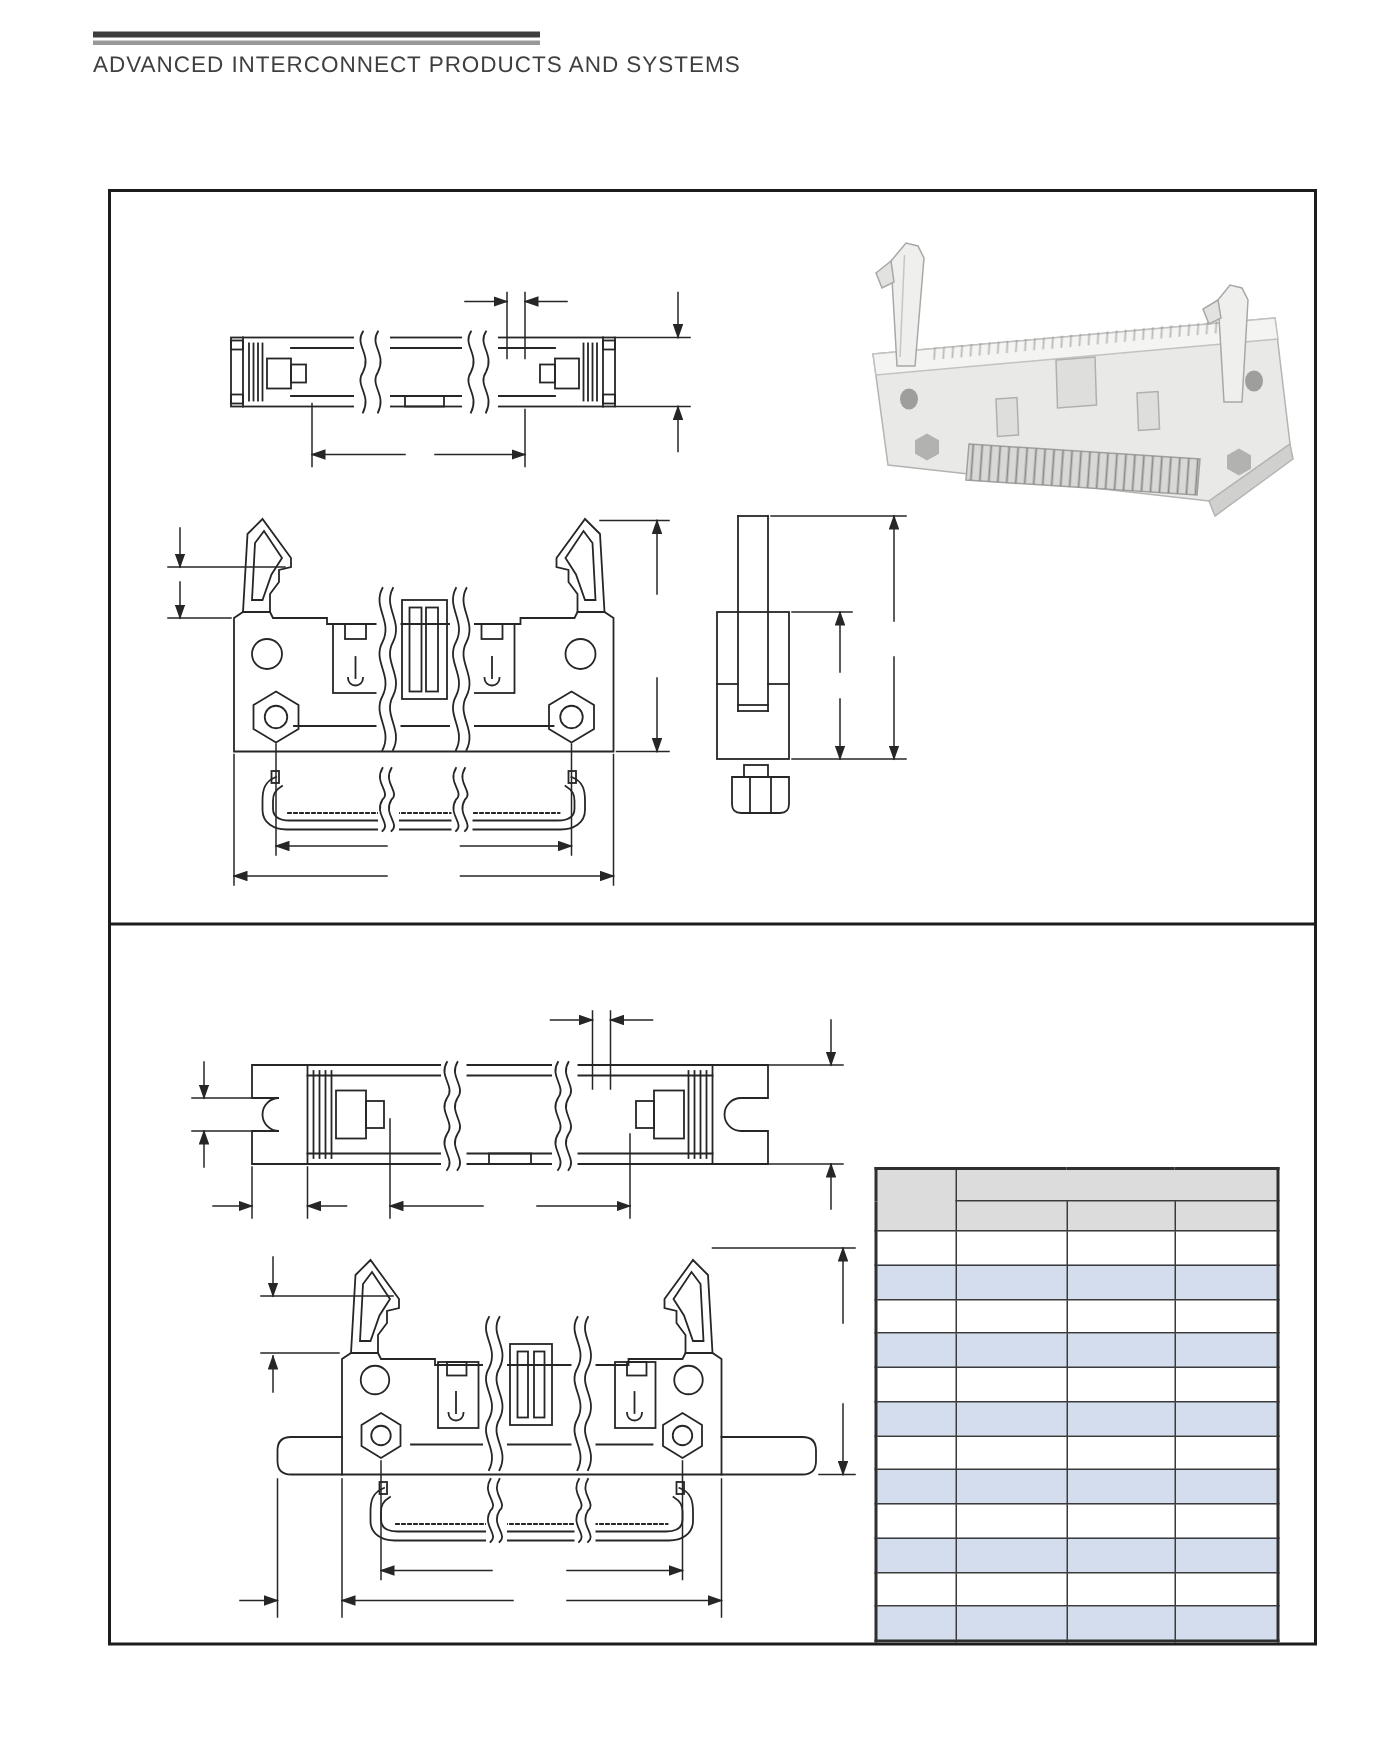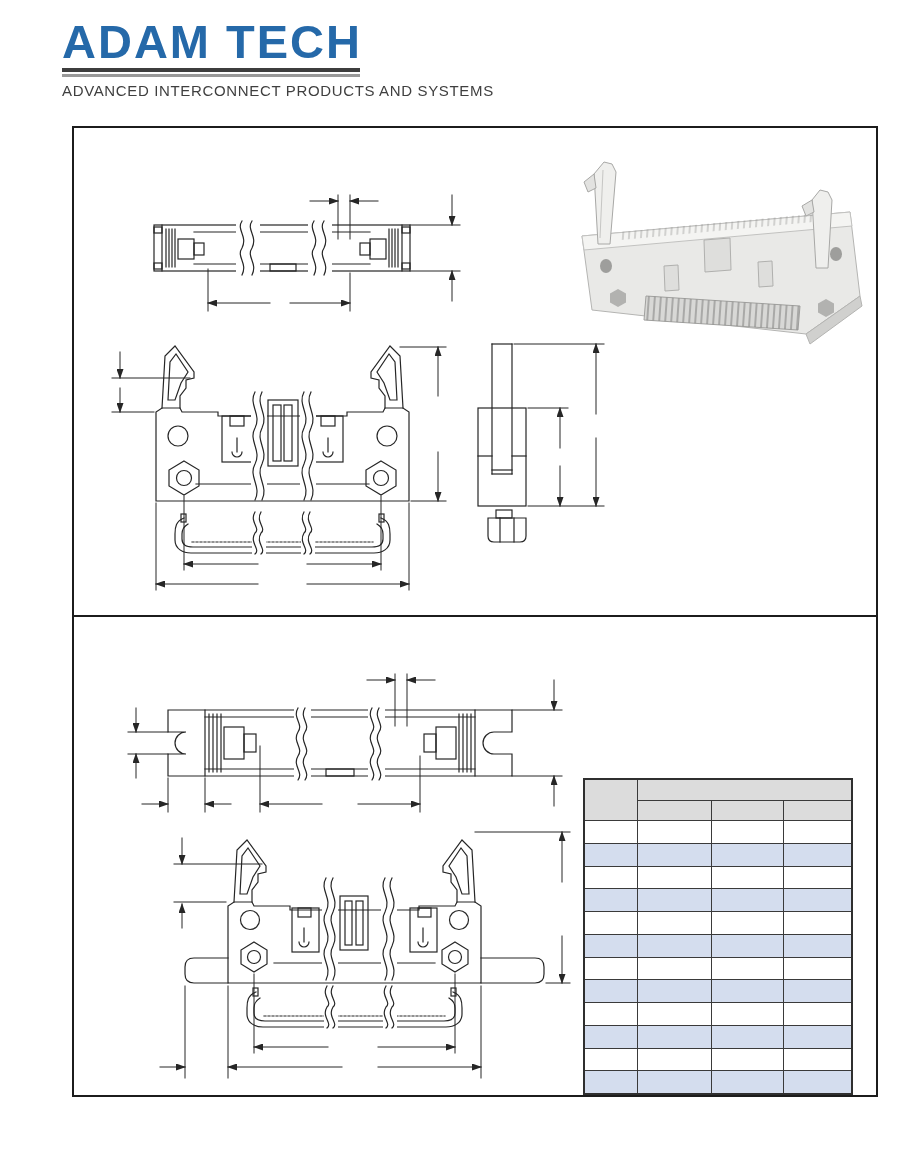--- a/index.html
+++ b/index.html
@@ -59,21 +59,20 @@
     </pattern>
     <pattern id="comb" patternUnits="userSpaceOnUse" width="6" height="60" patternTransform="rotate(4)">
       <line x1="3" y1="0" x2="3" y2="60" stroke="#8a8a88" stroke-width="1.2"></line>
     </pattern>
   </defs>
 </svg>
 
 <div class="page">
 
   <header class="logo-block">
-    <div class="brand">ADAM TECH</div>
     <div class="brand-rule">
       <div class="r1"></div>
         <div class="r2"></div>
     </div>
     <div class="tagline">ADVANCED INTERCONNECT PRODUCTS AND SYSTEMS</div>
   </header>
 
   <div class="sheet">
     <div class="section-divider"></div>
 

